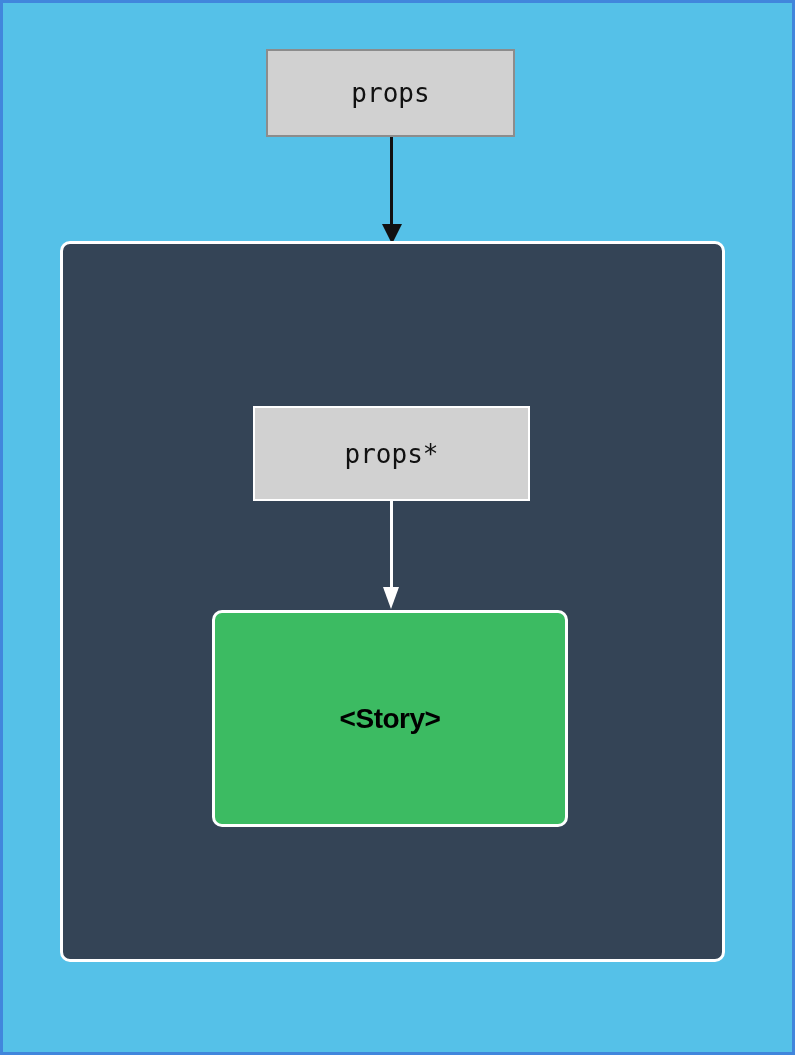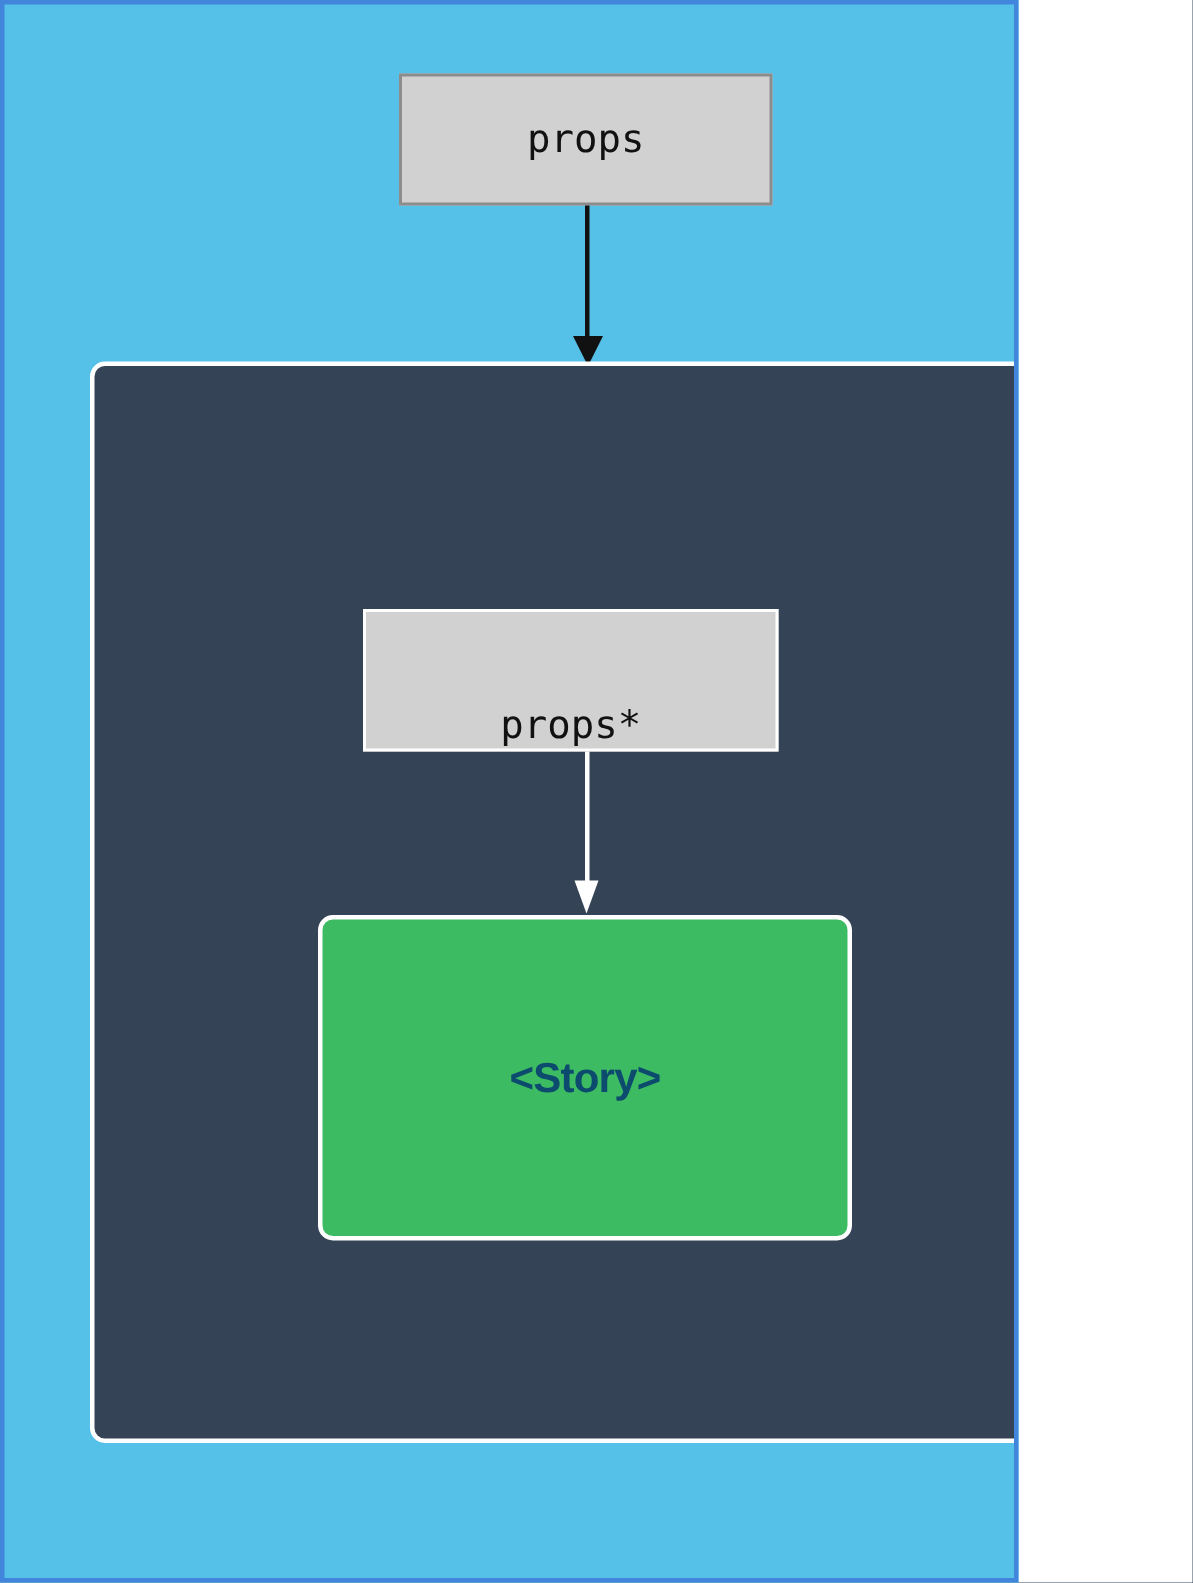--- a/index.html
+++ b/index.html
@@ -1,20 +1,20 @@
 <!DOCTYPE html>
 <html><head>
 <meta charset="utf-8">
 <style>
   html, body { margin: 0; padding: 0; }
   body { width: 795px; height: 1055px; }
 
   .page {
     position: relative;
-    width: 679px;
+    width: 795px;
     height: 1055px;
     box-sizing: border-box;
     border: 3px solid #000000;
     background: #55C1E8;
     overflow: hidden;
     font-family: "Liberation Sans", sans-serif;
   }
 
   .abs { position: absolute; }
 
@@ -62,28 +62,27 @@
     width: 665px;
     text-align: center;
     font-weight: bold;
     font-size: 31px;
     line-height: 38px;
     color: #FFFFFF;
     letter-spacing: -0.5px;
   }
 
   .props-star-node {
-    left: 239px; top: 403px;
+    left: 250px; top: 403px;
     width: 277px; height: 95px;
     background: #D1D1D1;
     border: 2px solid #FFFFFF;
     font-family: "DejaVu Sans Mono", monospace;
     font-size: 26px;
     color: #111111;
-    align-items: flex-end;
   }
 
   .arrow-line-white {
     left: 387px; top: 498px;
     width: 3px; height: 88px;
     background: #FFFFFF;
   }
   .arrow-head-white {
     left: 380px; top: 584px;
     width: 0; height: 0;
@@ -119,17 +118,17 @@
   <div class="abs relay-container" style="background: rgb(52, 68, 86); border-color: rgb(255, 255, 255);"></div>
 
 
   <div class="abs node props-star-node" style="background: rgb(209, 209, 209); border-color: rgb(255, 255, 255); color: rgb(17, 17, 17);">
     <span>props*</span>
   </div>
 
   <div class="abs arrow-line-white" style="background: rgb(255, 255, 255);"></div>
   <div class="abs arrow-head-white" style="border-top-color: rgb(255, 255, 255);"></div>
 
-  <div class="abs node story-node" style="background: rgb(60, 187, 98); border-color: rgb(255, 255, 255); color: #0c4a6e; text-align: right;">
+  <div class="abs node story-node" style="background: rgb(60, 187, 98); border-color: rgb(255, 255, 255); color: #000000; text-align: right;">
     <span>&lt;Story&gt;</span>
   </div>
 
 </div>
 
 </body></html>

